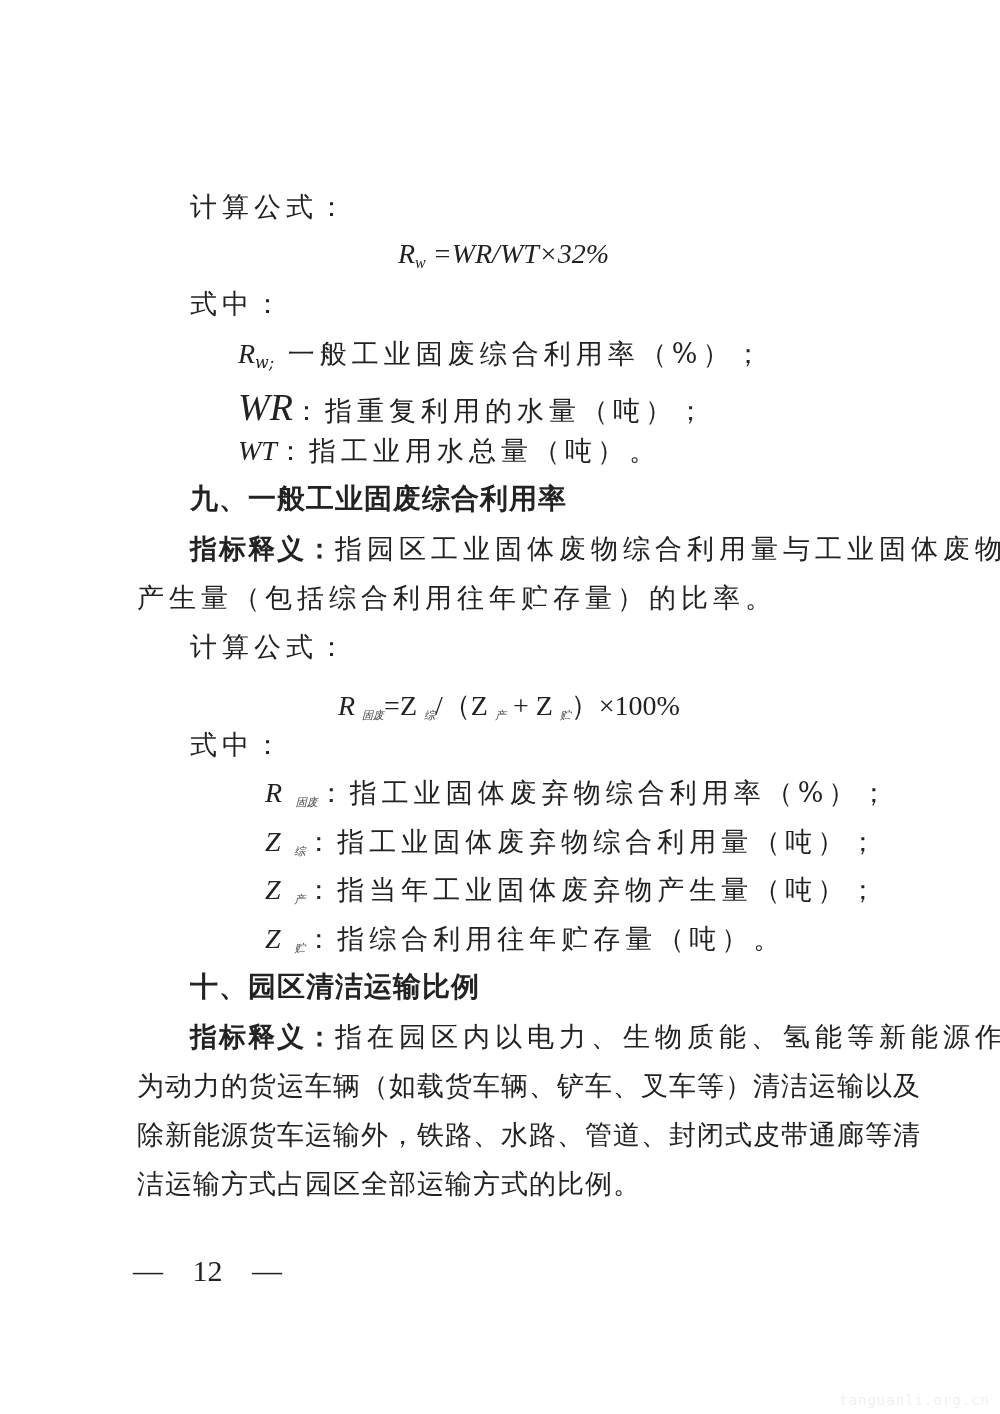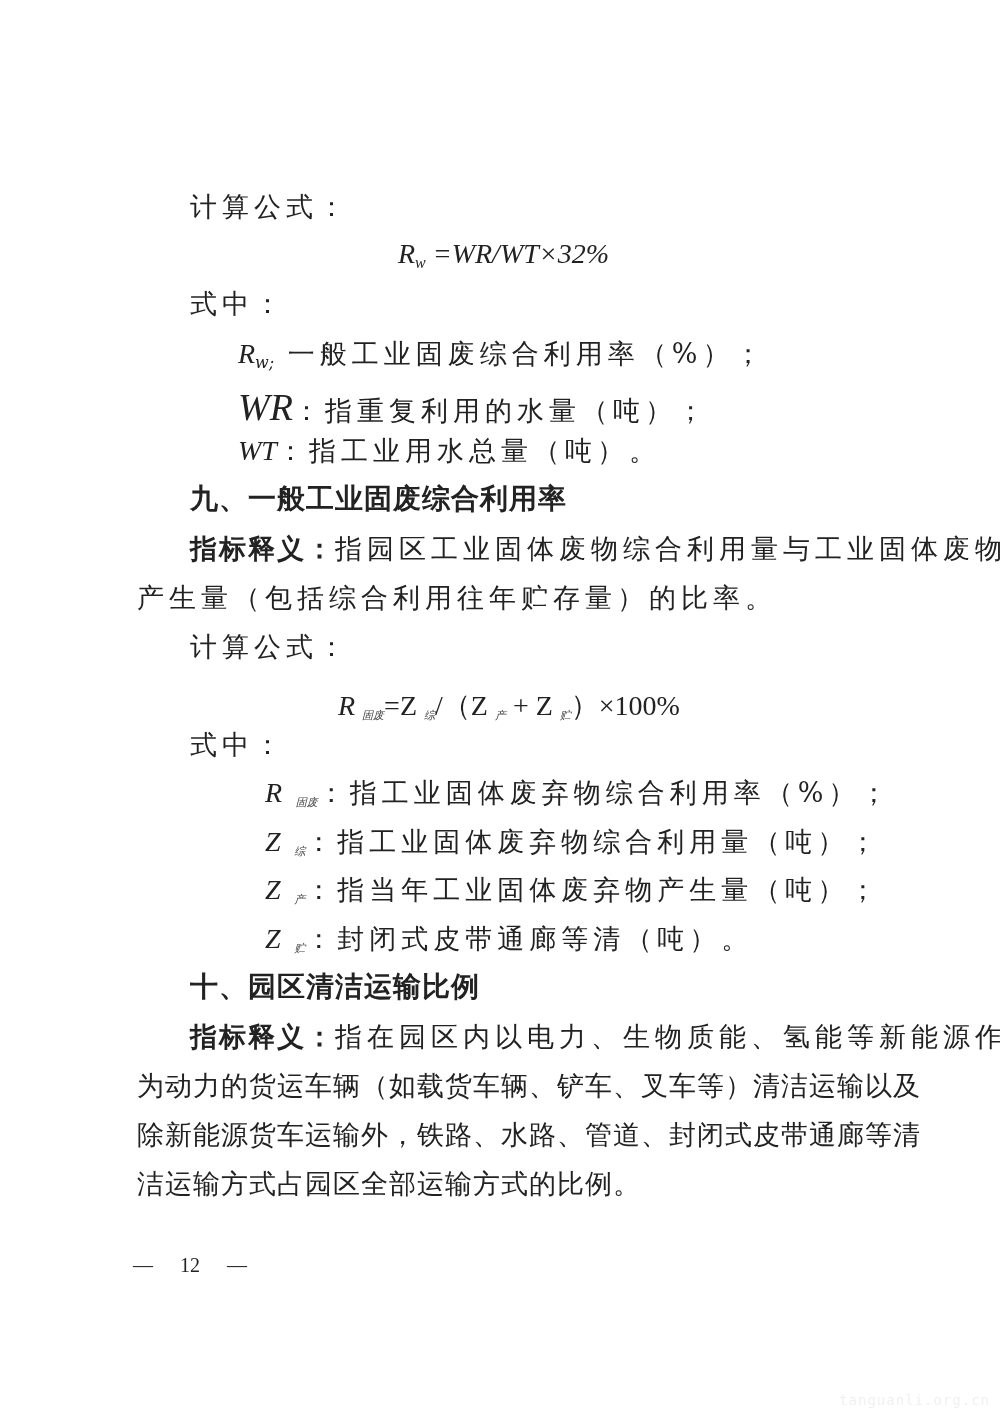--- a/index.html
+++ b/index.html
@@ -5,21 +5,21 @@
   html, body { margin: 0; padding: 0; background: #ffffff; }
   body { width: 1000px; height: 1414px; position: relative; overflow: hidden;
          font-family: "DejaVu Serif", "Liberation Serif", serif; color: #222; }
   .line { position: absolute; white-space: nowrap; font-size: 27px; letter-spacing: 5px; line-height: 1; }
   .heading { font-family: "DejaVu Sans", "Liberation Sans", sans-serif; font-weight: bold; letter-spacing: 1px; font-size: 28px; }
   .bold { font-family: "DejaVu Sans", "Liberation Sans", sans-serif; font-weight: bold; letter-spacing: 2px; }
   .formula { font-family: "Liberation Serif", "DejaVu Serif", serif; letter-spacing: 0; font-size: 28px; }
   .it { font-style: italic; font-family: "Liberation Serif", serif; letter-spacing: 0; }
   .sub { font-size: 11px; font-style: italic; vertical-align: -4px; letter-spacing: 0; color: #444; }
   .subw { font-size: 16px; font-style: italic; vertical-align: -5px; letter-spacing: 0; }
-  .pagenum { position: absolute; font-family: "Liberation Serif", serif; font-size: 20px; color: #222; }
+  .pagenum { position: absolute; font-family: "Liberation Serif", serif; font-size: 30px; color: #222; }
   .watermark { position: absolute; right: 10px; bottom: 6px; font-family: "DejaVu Sans Mono", monospace;
                font-size: 14px; color: #f0f0f0; letter-spacing: 1px; }
 </style>
 </head>
 <body>
 
 <div class="line" style="left:190px; top:193px;">计算公式：</div>
 
 <div class="line formula" style="left:398px; top:240px;">
   <span class="it">R</span><span class="subw">w</span><span class="it"> =WR/WT×32%</span>
@@ -63,21 +63,21 @@
 <div class="line" style="left:265px; top:828px;">
   <span class="it" style="font-size:28px;">Z</span>
   <span class="sub">综</span><span>：指工业固体废弃物综合利用量（吨）；</span>
 </div>
 <div class="line" style="left:265px; top:876px;">
   <span class="it" style="font-size:28px;">Z</span>
   <span class="sub">产</span><span>：指当年工业固体废弃物产生量（吨）；</span>
 </div>
 <div class="line" style="left:265px; top:925px;">
   <span class="it" style="font-size:28px;">Z</span>
-  <span class="sub">贮</span><span>：封闭式皮带通廊等清（吨）。</span>
+  <span class="sub">贮</span><span>：指综合利用往年贮存量（吨）。</span>
 </div>
 
 <div class="line heading" style="left:190px; top:973px;">十、园区清洁运输比例</div>
 
 <div class="line" style="left:190px; top:1023px;">
   <span class="bold">指标释义：</span><span>指在园区内以电力、生物质能、氢能等新能源作</span>
 </div>
 <div class="line" style="left:137px; top:1072px; letter-spacing:1px;">为动力的货运车辆（如载货车辆、铲车、叉车等）清洁运输以及</div>
 <div class="line" style="left:137px; top:1121px; letter-spacing:1px;text-align:center;">除新能源货车运输外，铁路、水路、管道、封闭式皮带通廊等清</div>
 <div class="line" style="left:137px; top:1170px; letter-spacing:1px;">洁运输方式占园区全部运输方式的比例。</div>

